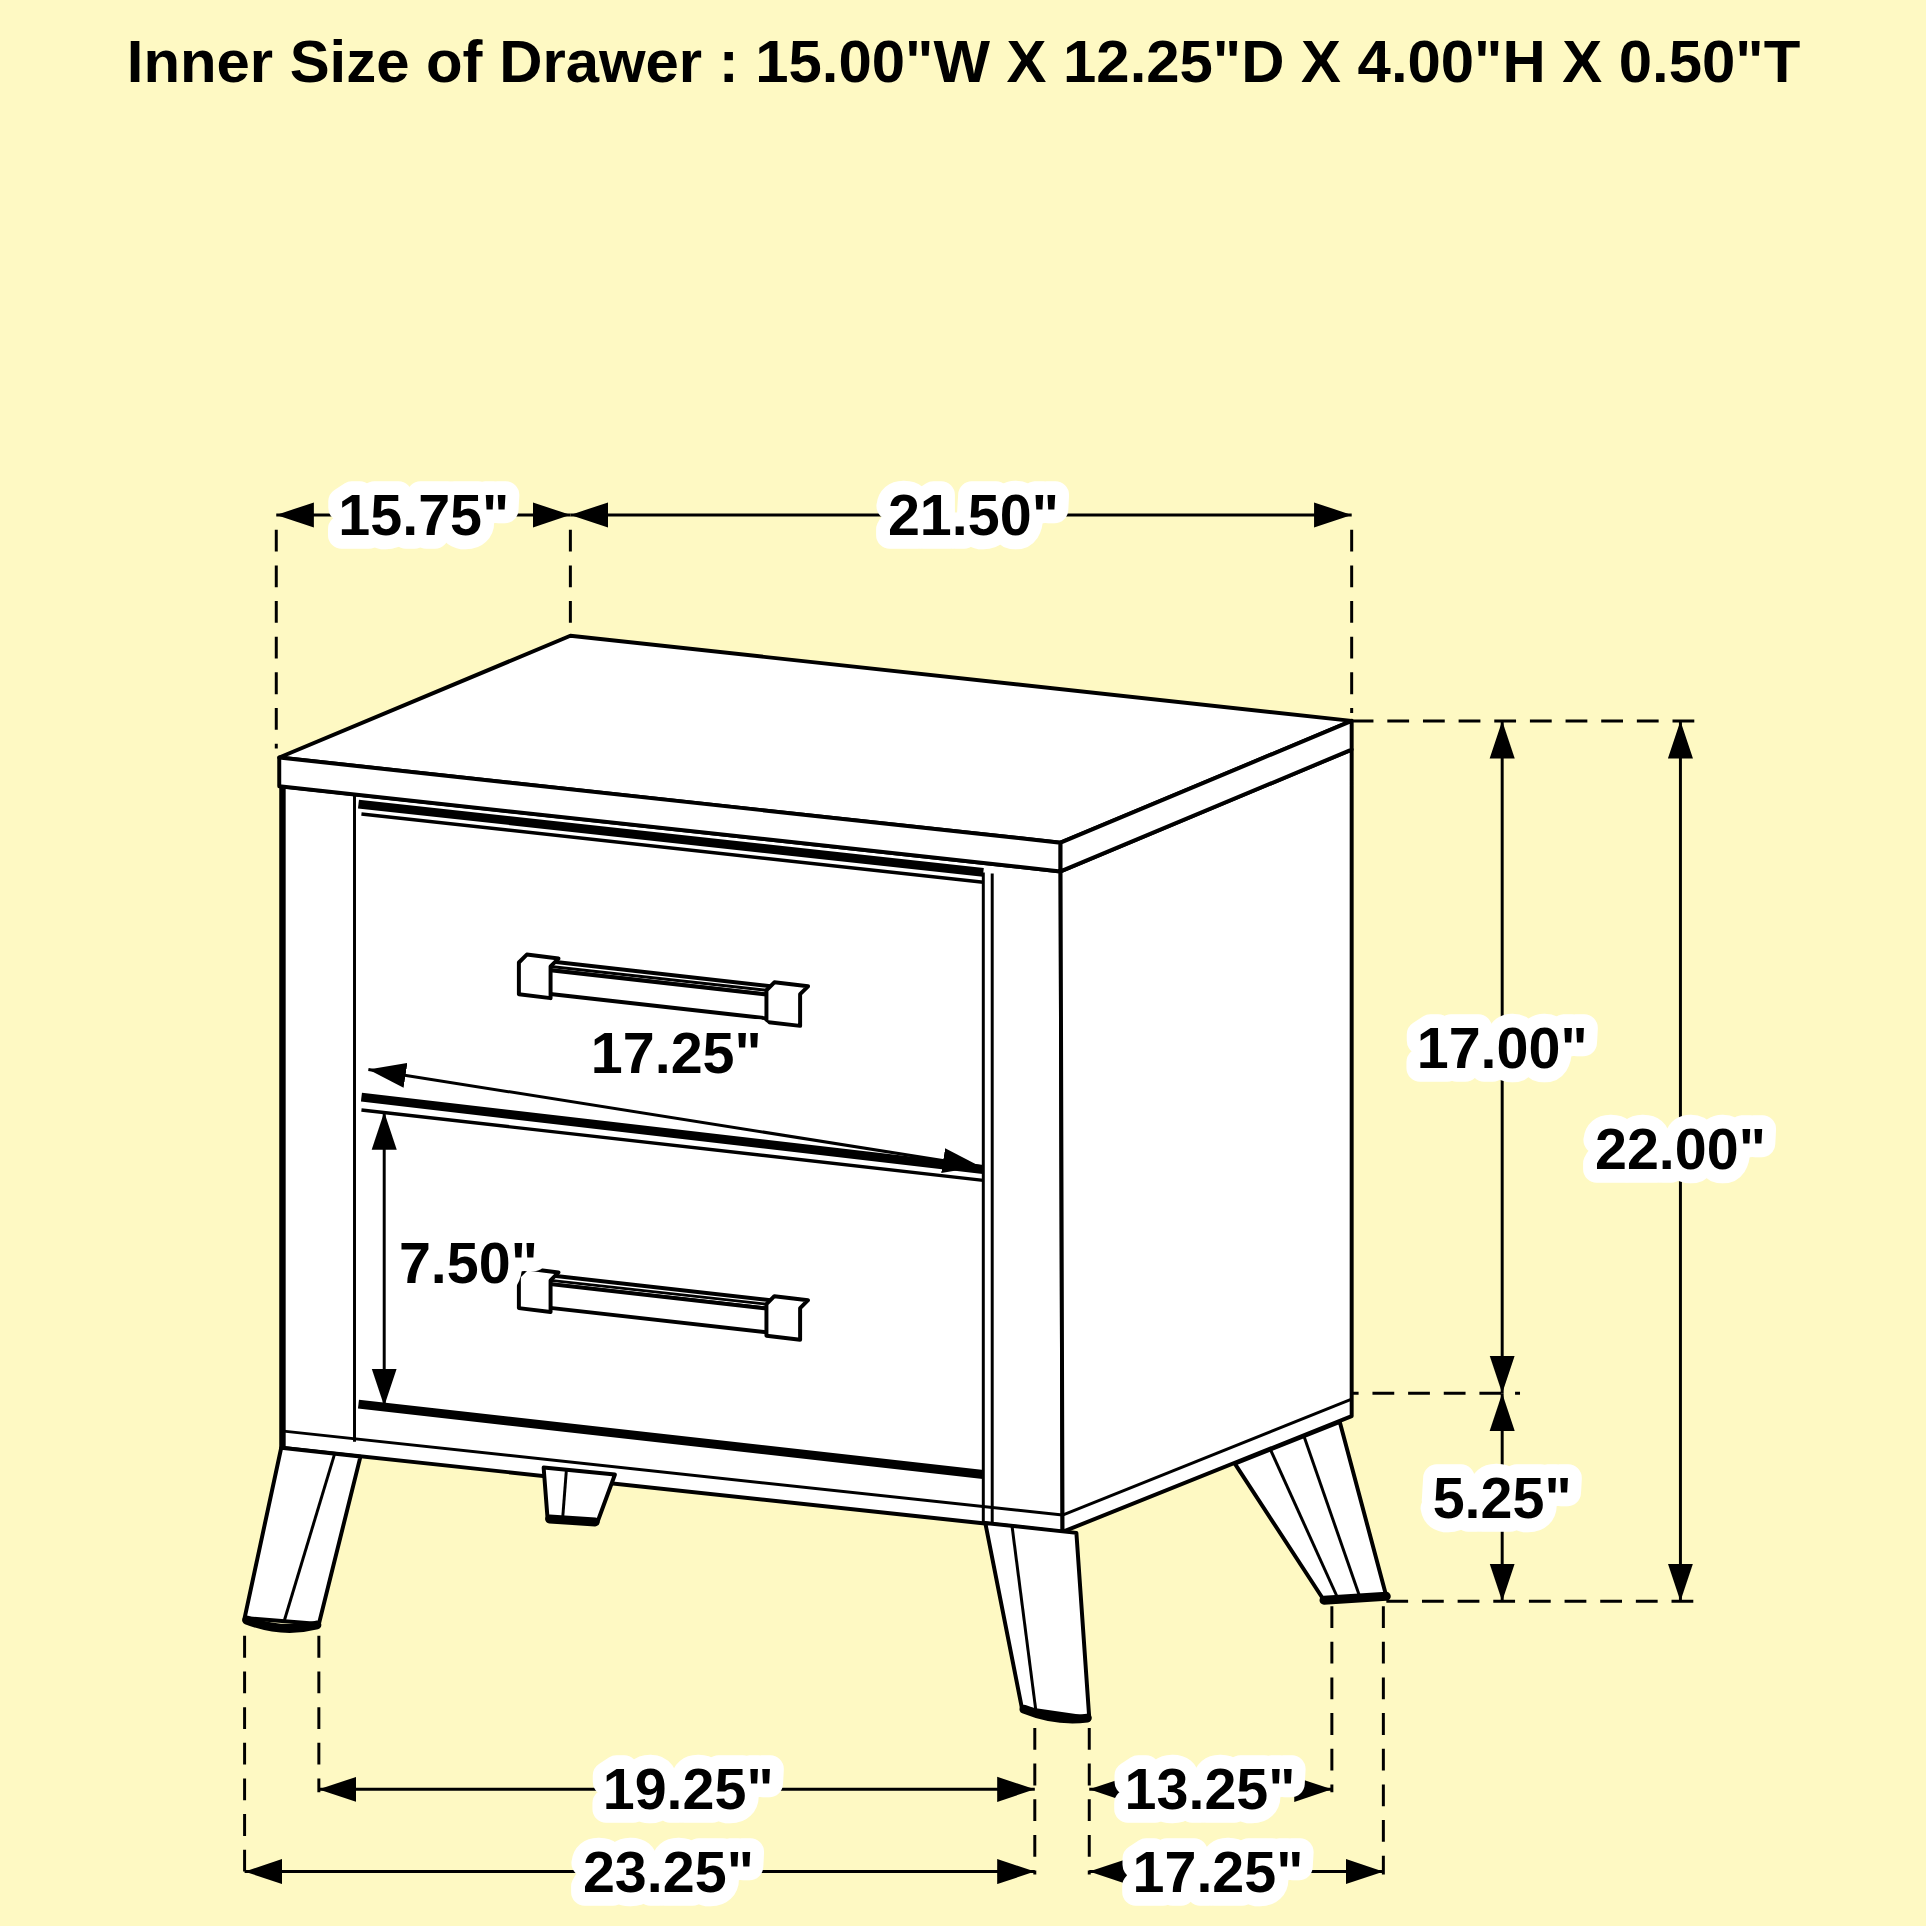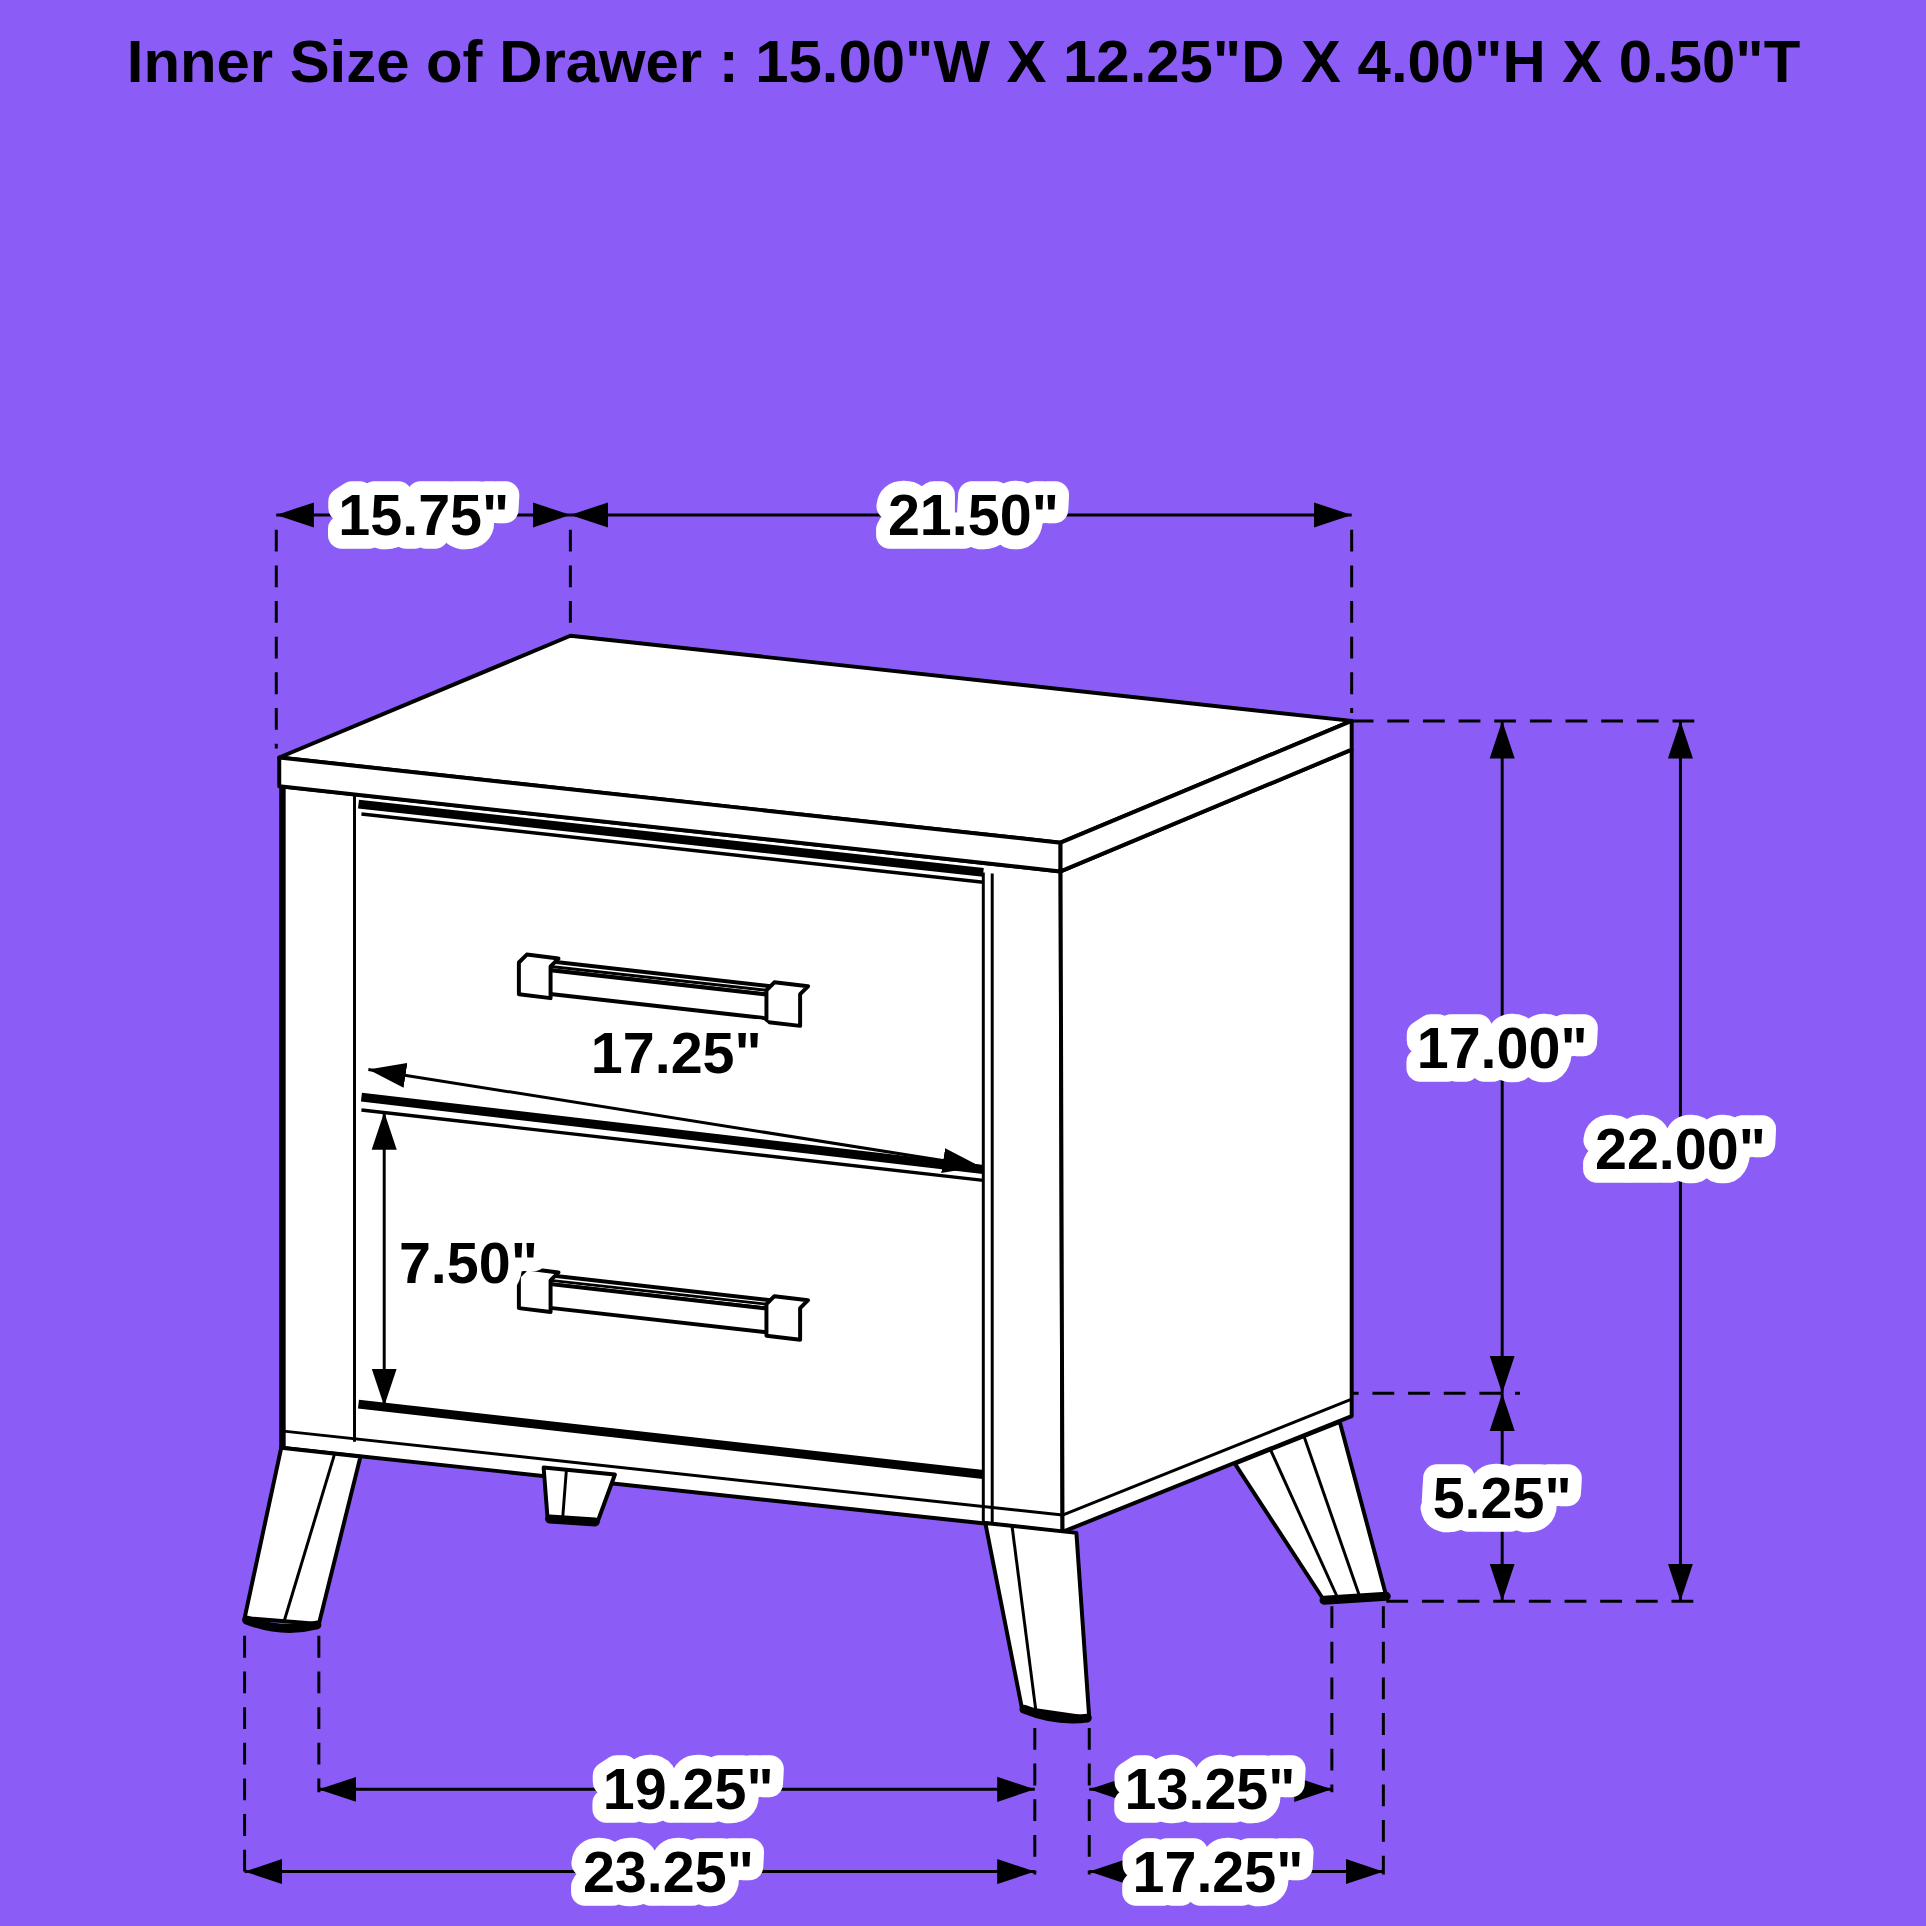--- a/index.html
+++ b/index.html
@@ -1,17 +1,17 @@
 <!DOCTYPE html>
 <html><head>
 <meta charset="utf-8">
 <style>
   html,body{margin:0;padding:0;background:#ffffff;}
   body{width:1927px;height:1927px;font-family:"Liberation Sans",sans-serif;}
-  .stage{position:relative;width:1927px;height:1927px;background:#8b5cf6;overflow:hidden;}
+  .stage{position:relative;width:1927px;height:1927px;background:#fef9c3;overflow:hidden;}
   svg{display:block;}
   .outline{fill:#ffffff;stroke:#000;stroke-width:4;stroke-linejoin:round;}
   .edge{fill:none;stroke:#000;stroke-width:3.5;stroke-linejoin:round;}
   .thin{fill:none;stroke:#000;stroke-width:3;}
   .band{fill:none;stroke:#000;stroke-width:9;}
   .foot{fill:none;stroke:#000;stroke-width:9;stroke-linecap:round;}
   .dim{fill:none;stroke:#000;stroke-width:3;}
   .ext{fill:none;stroke:#000;stroke-width:3;stroke-dasharray:22 14;}
   text{font-family:"Liberation Sans",sans-serif;font-weight:bold;}
   .dimtxt{font-size:58px;}

